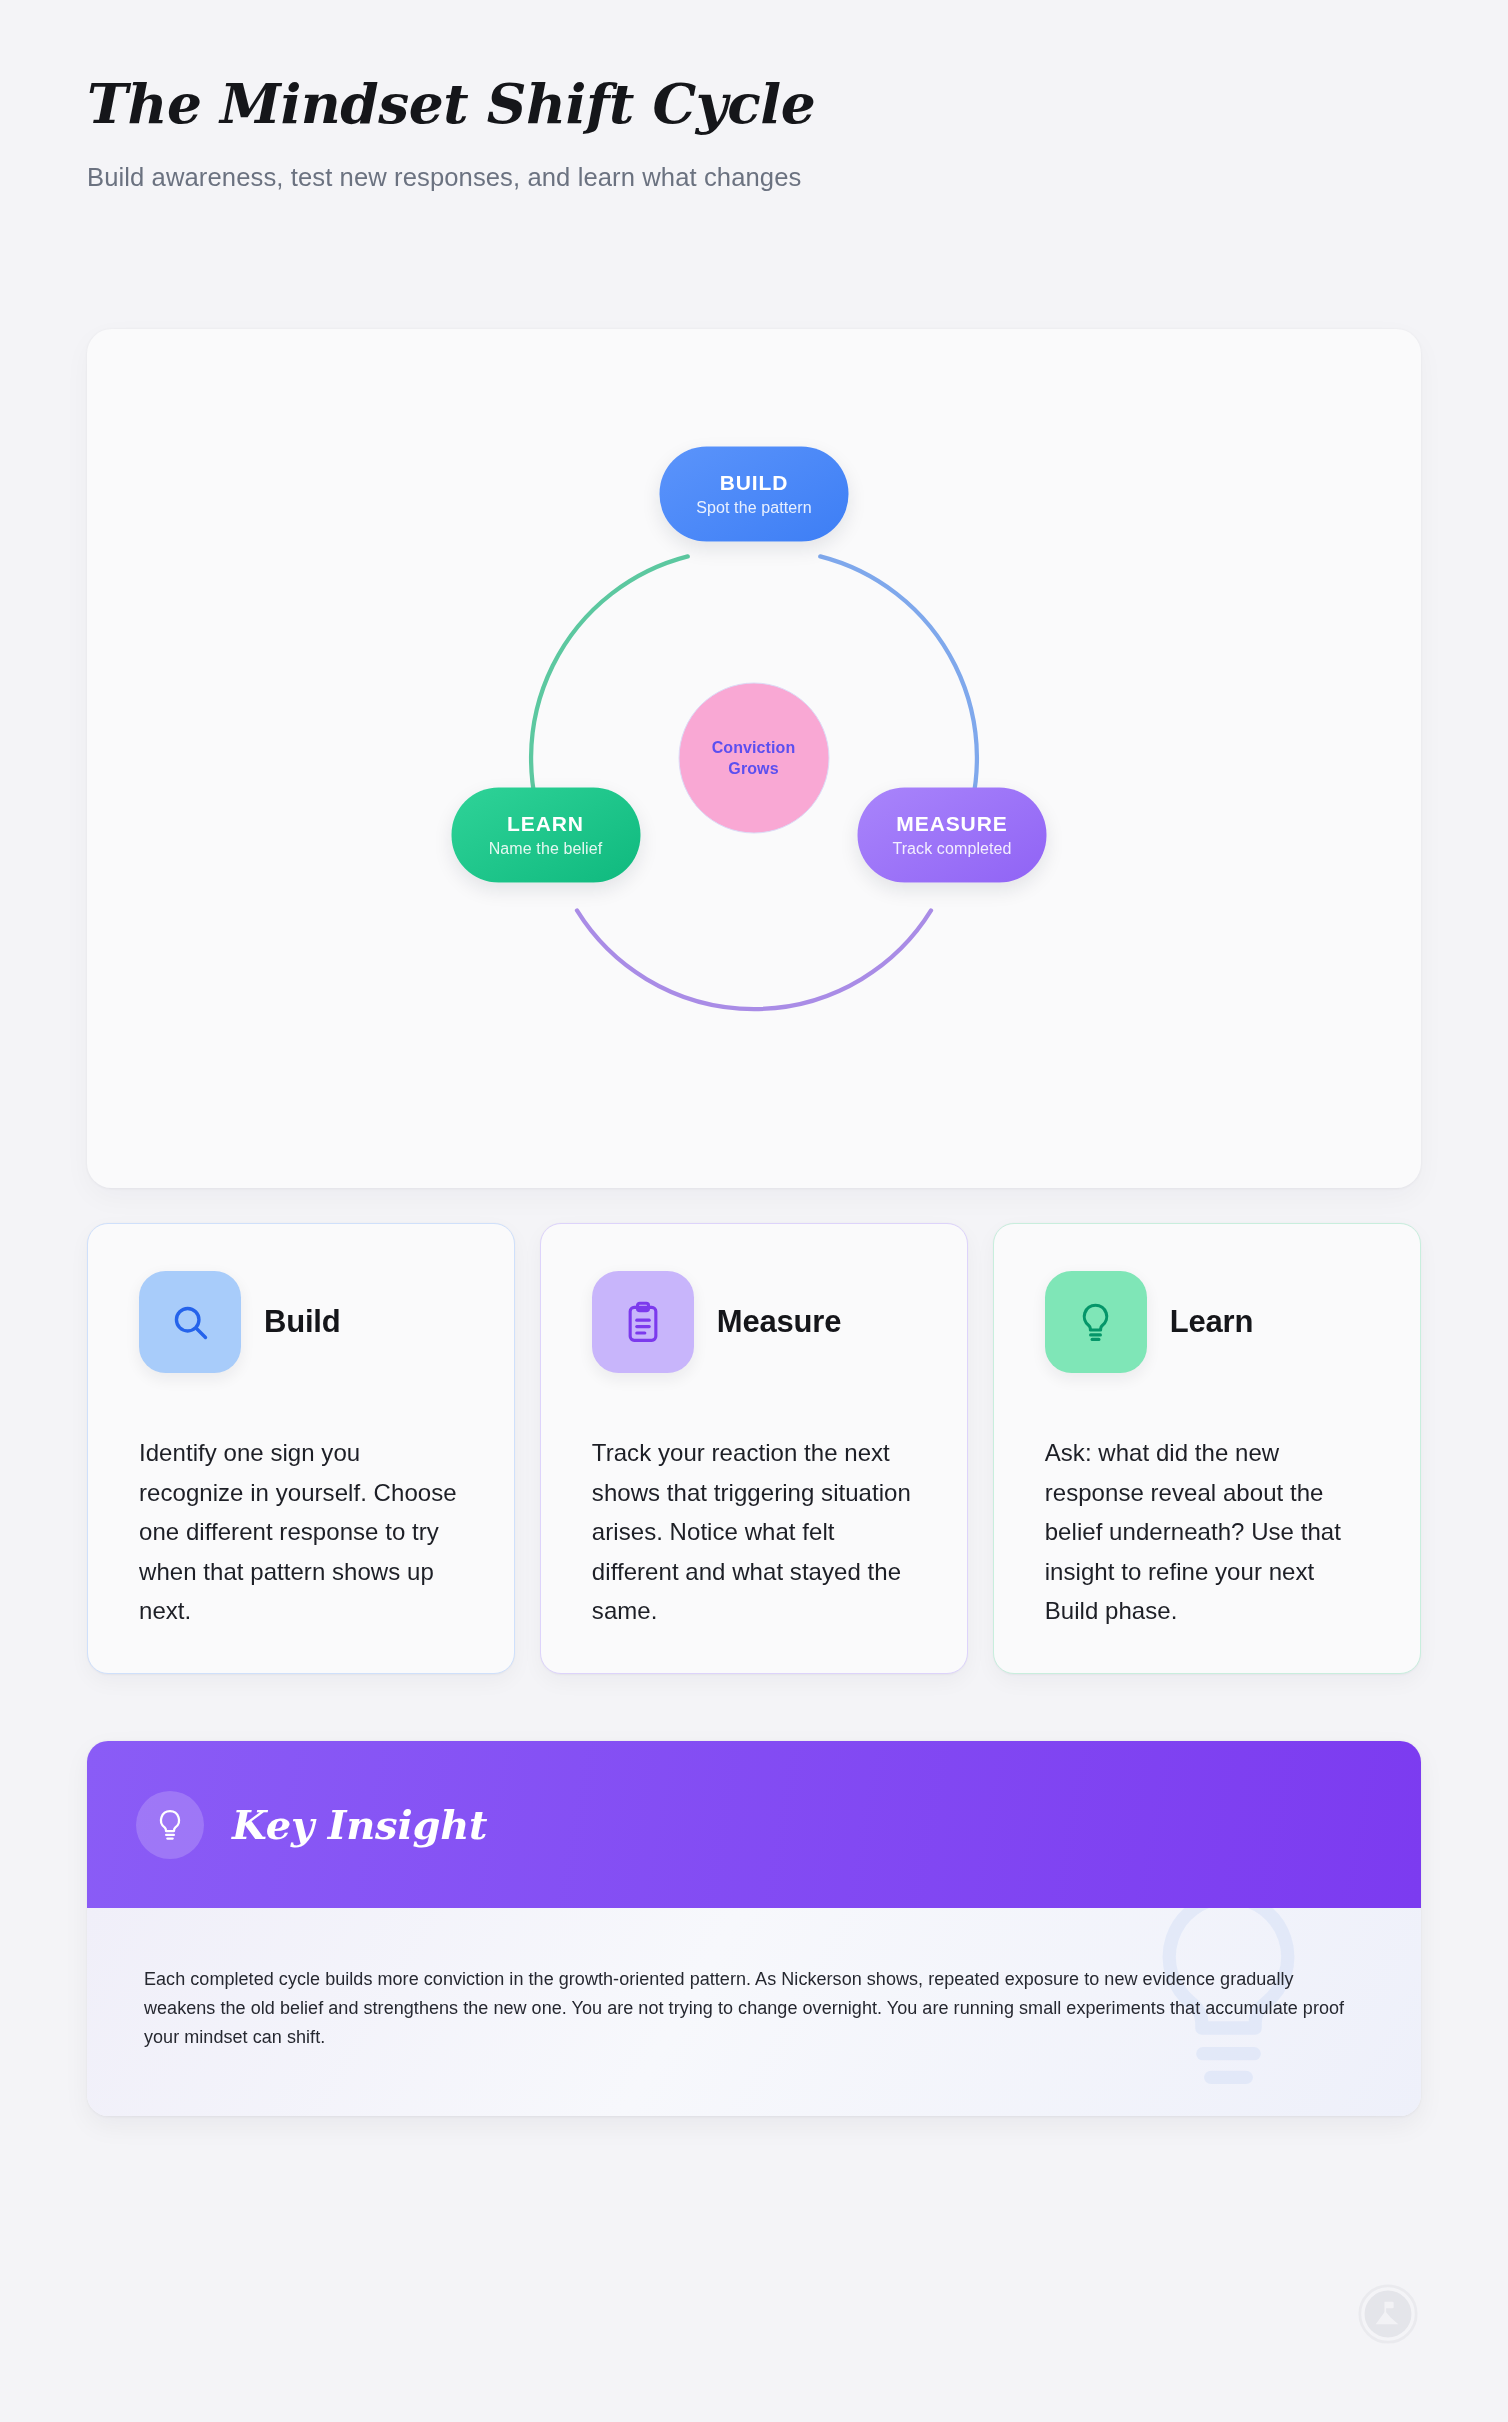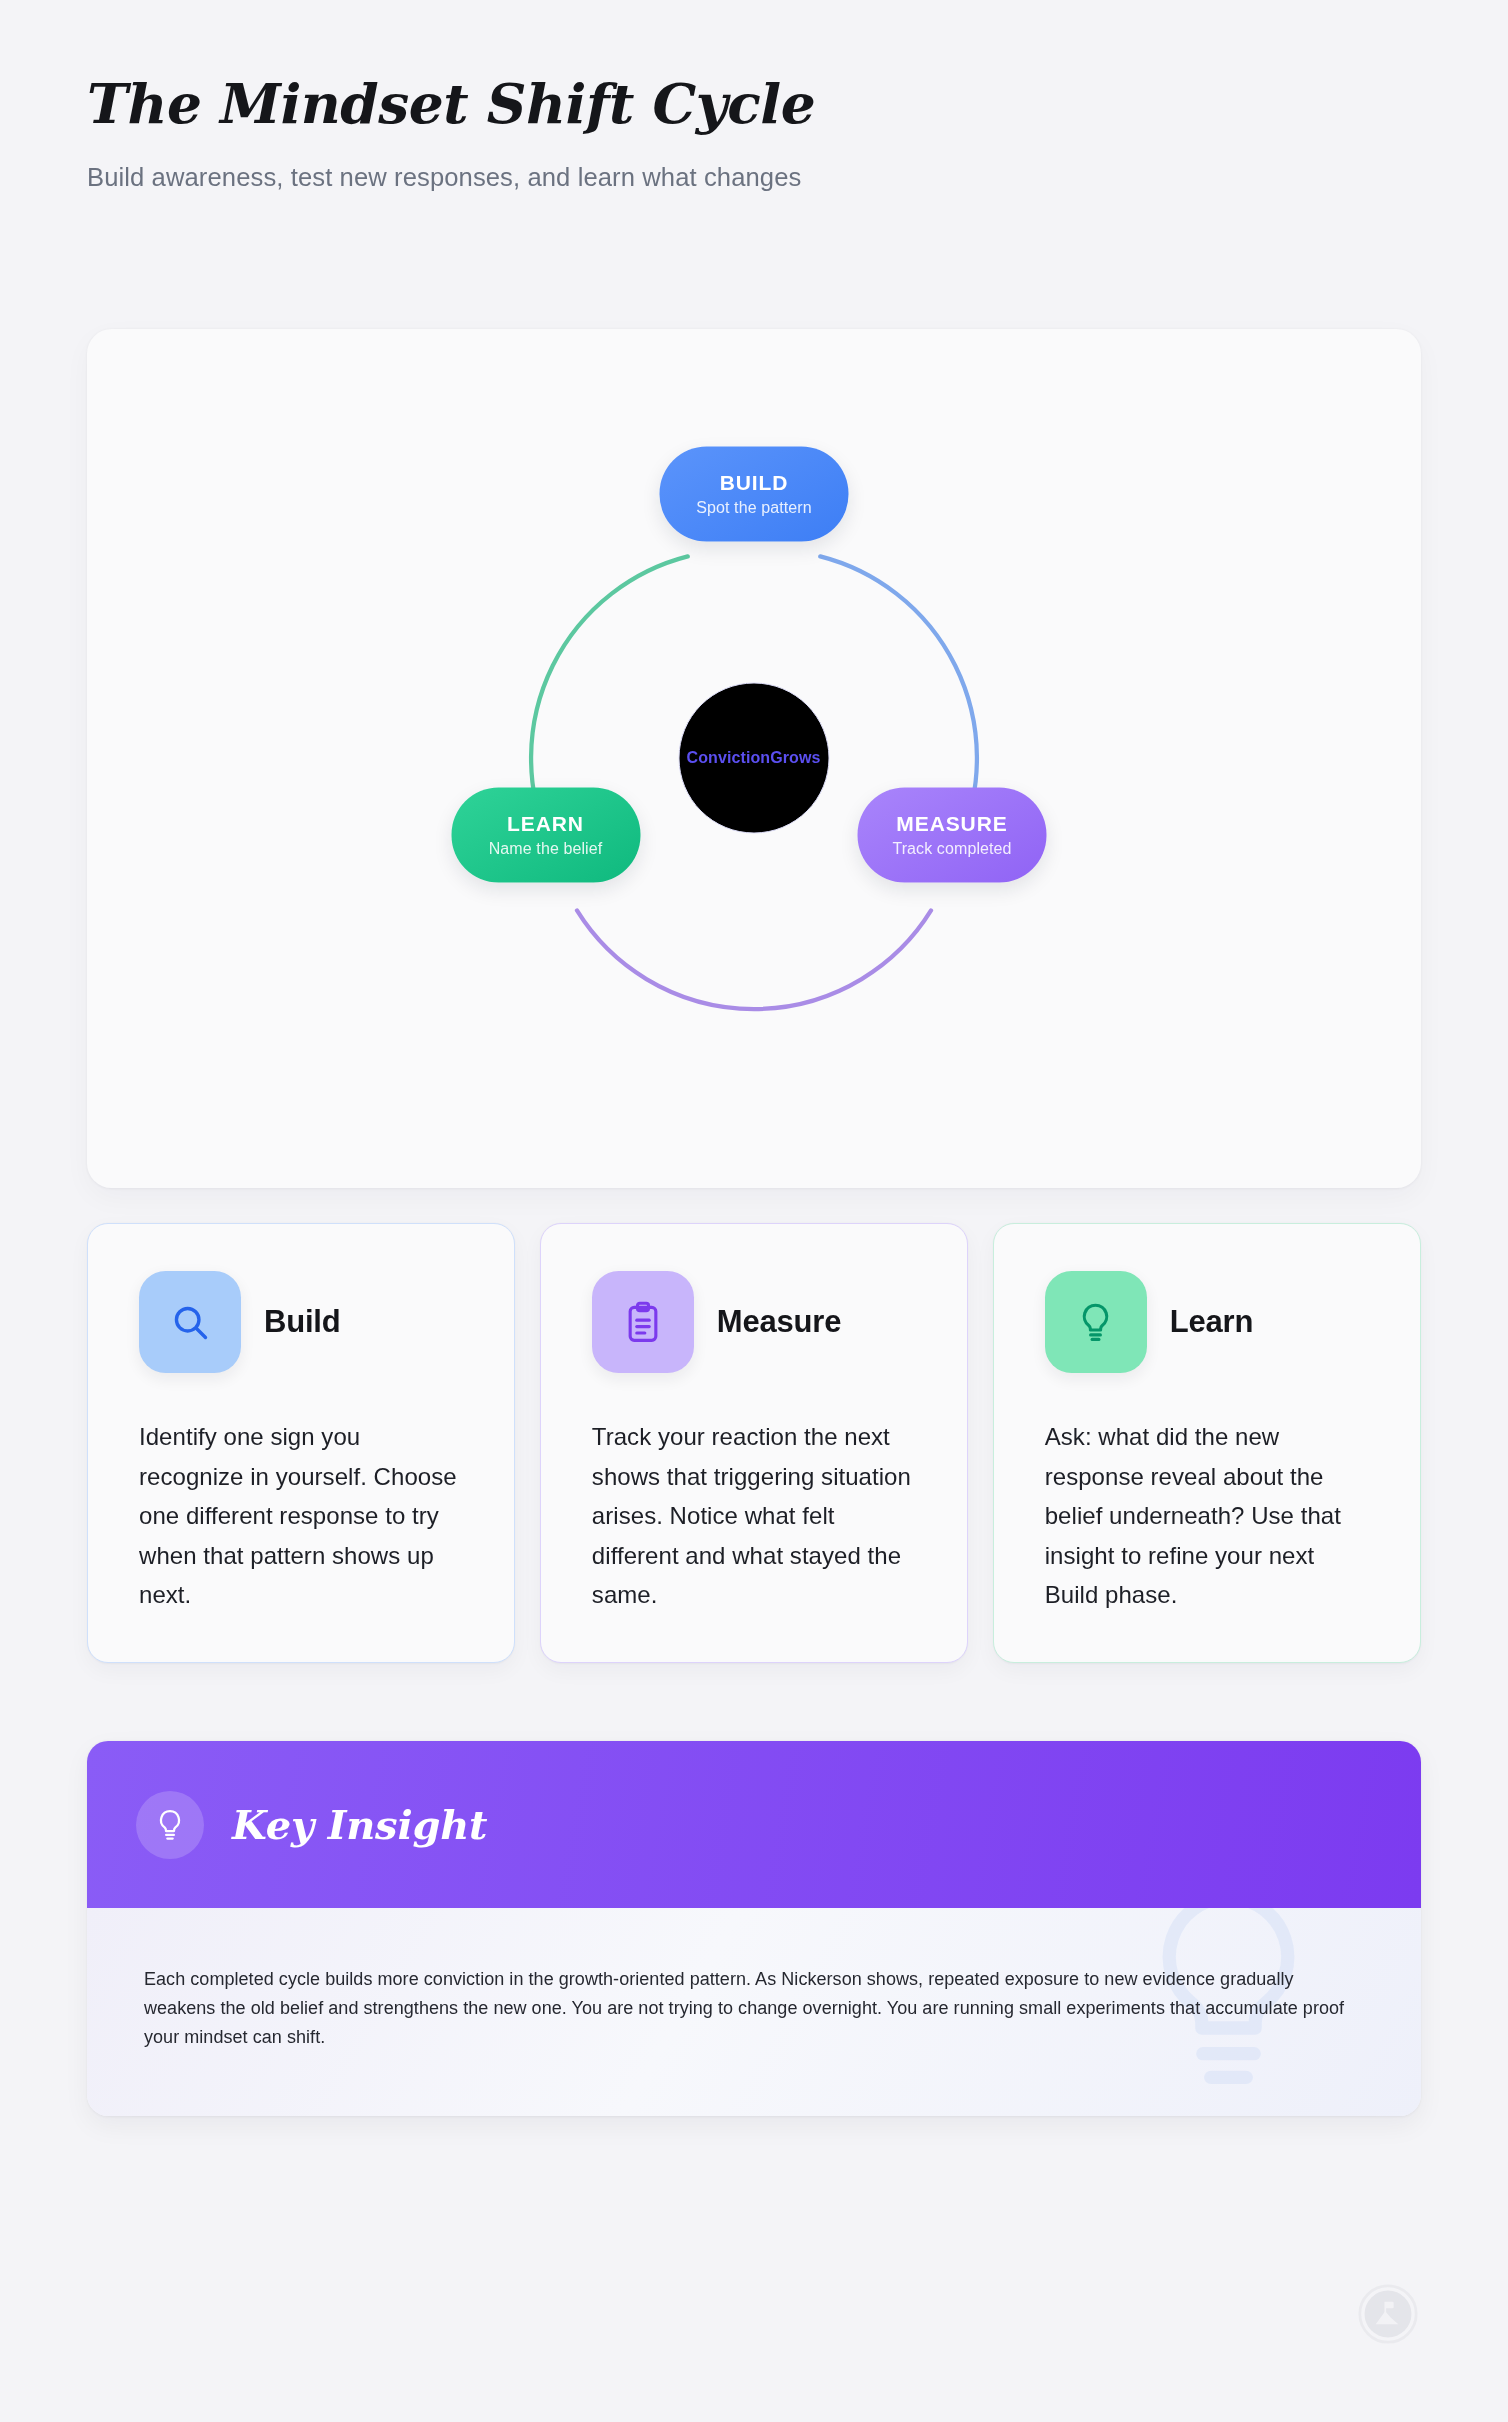--- a/index.html
+++ b/index.html
@@ -62,23 +62,23 @@
     transform: translate(-50%, -50%);
   }
   .diagram-stage svg { position: absolute; inset: 0; width: 587px; height: 587px; }
 
   .center-node {
     position: absolute;
     left: 50%; top: 50%;
     width: 151px; height: 151px;
     margin-left: -76px; margin-top: -76px;
     border-radius: 50%;
-    background: #000000;
+    background: #f9a8d4;
     border: 1.9px solid #dcdcf7;
-    display: flex; 
+    display: flex; flex-direction: column;
     align-items: center; justify-content: center;
     text-align: left;
     line-height: 1.3;
   }
   .center-node span {
     font-size: 16px; font-weight: 700; color: #5b4ff0; letter-spacing: 0.1px;
   }
 
   .node {
     position: absolute;
@@ -140,21 +140,21 @@
     box-shadow: 0 5.7px 15px rgba(24,28,45,.07);
   }
   .tile-build   { background: #a8ccfa; }
   .tile-measure { background: #c8b5fb; }
   .tile-learn   { background: #7fe6b7; }
 
   .card-title {
     font-size: 31px; font-weight: 700; color: #15161a; letter-spacing: -0.2px;
   }
   .card-body {
-    margin-top: 44px;
+    margin-top: 60px;
     font-size: 24px;
     line-height: 1.65;
     color: #1d1f26;
     letter-spacing: 0.05px;
   }
 
   
   .insight {
     position: absolute;
     left: 87px; top: 1741px;

